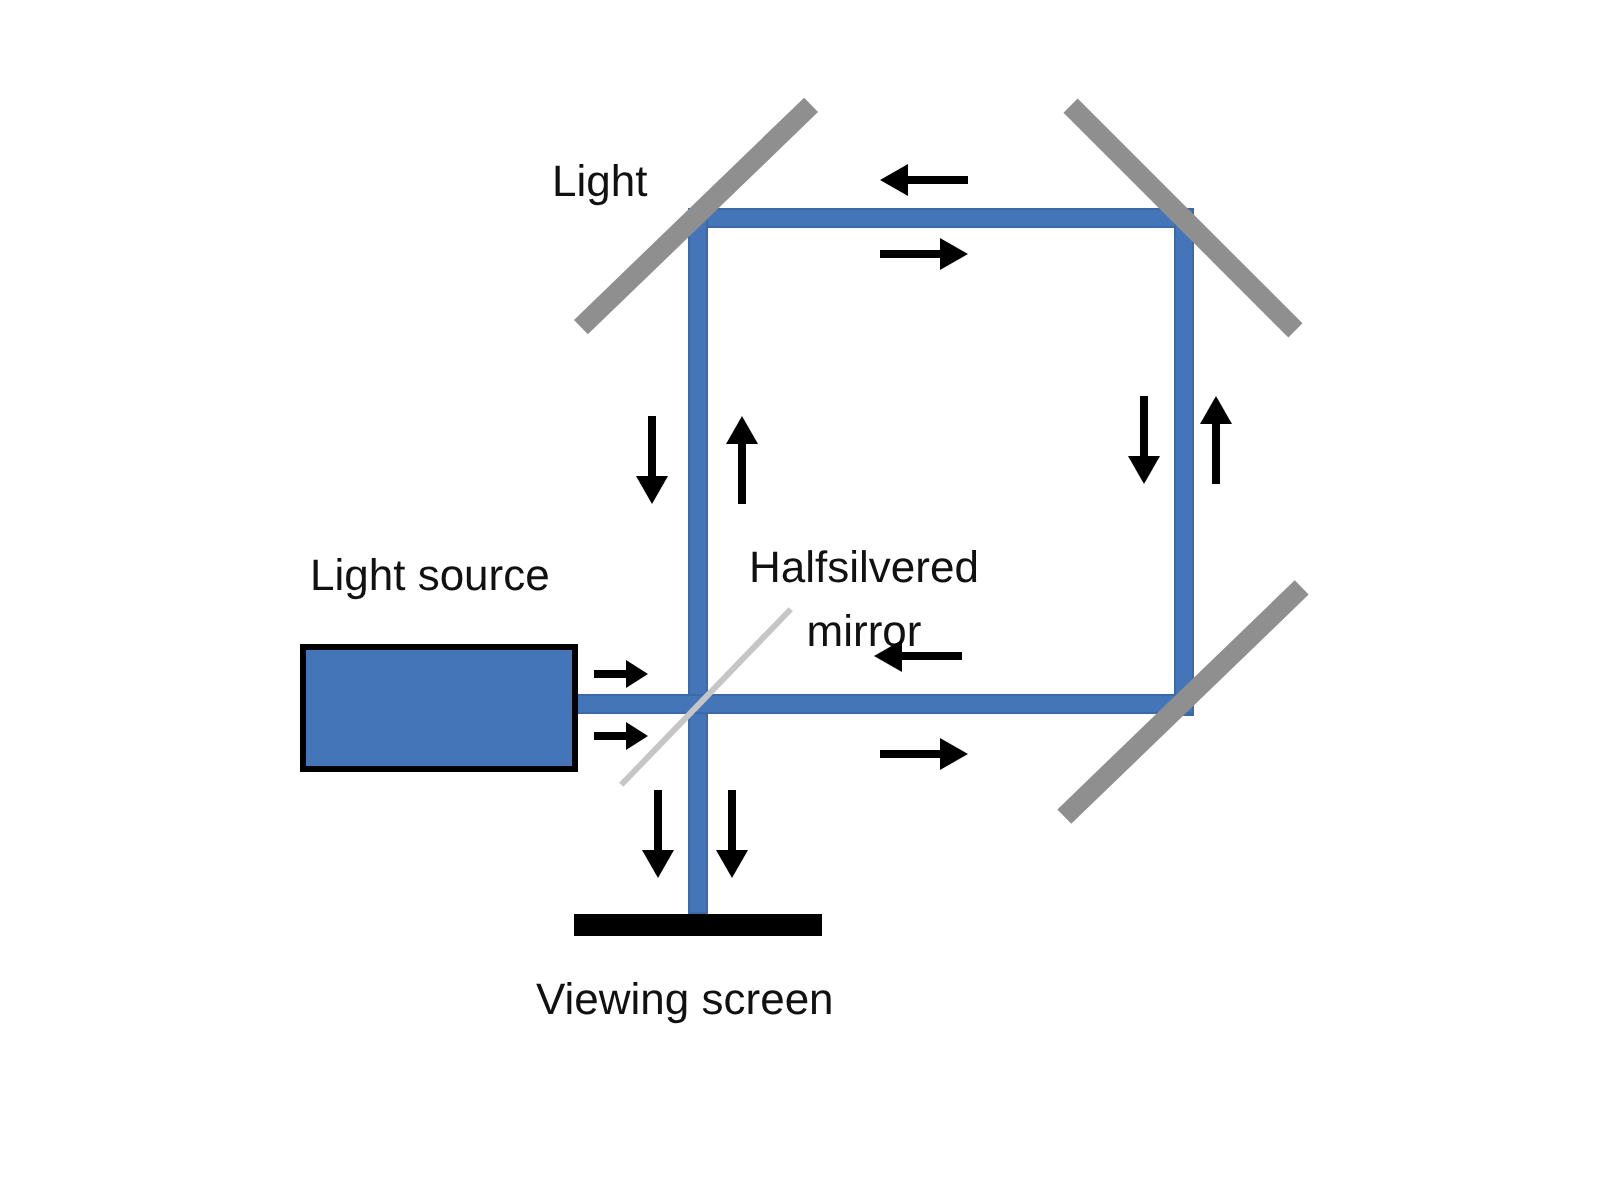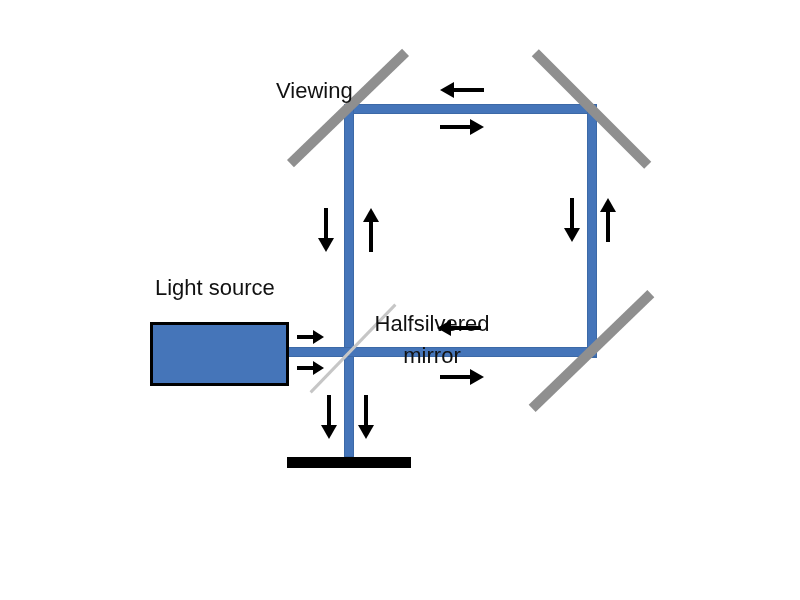--- a/index.html
+++ b/index.html
@@ -75,23 +75,24 @@
 
   <div class="source-box"></div>
 
   <div class="mirror" style="left:268px;top:103px;width:160px;height:10px;transform:rotate(-44deg);"></div>
   <div class="mirror" style="left:512px;top:104px;width:159px;height:10px;transform:rotate(45deg);"></div>
   <div class="mirror" style="left:509px;top:346px;width:165px;height:10px;transform:rotate(-44deg);"></div>
   <div class="half-mirror-line" style="left:292px;top:347px;width:122px;height:3px;transform:rotate(-46deg);"></div>
 
   <div class="screen-bar"></div>
 
-  <div class="label" style="left:276px;top:78px;">Viewing</div>
+  <div class="label" style="left:276px;top:78px;">Light</div>
   <div class="label" style="left:155px;top:275px;text-align:center;">Light source</div>
-  <div class="label wrap" style="left:362px;top:268px;width:140px;margin-top:40px;">Halfsilvered mirror</div>
+  <div class="label wrap" style="left:362px;top:268px;width:140px;">Halfsilvered mirror</div>
+  <div class="label" style="left:268px;top:487px;">Viewing screen</div>
 
   <div class="arrow h left" style="left:440px;top:82px;">
       <div class="shaft"></div>
       <div class="head"></div>
     </div>
   <div class="arrow h right" style="left:440px;top:119px;">
       <div class="shaft"></div>
       <div class="head"></div>
     </div>
 

